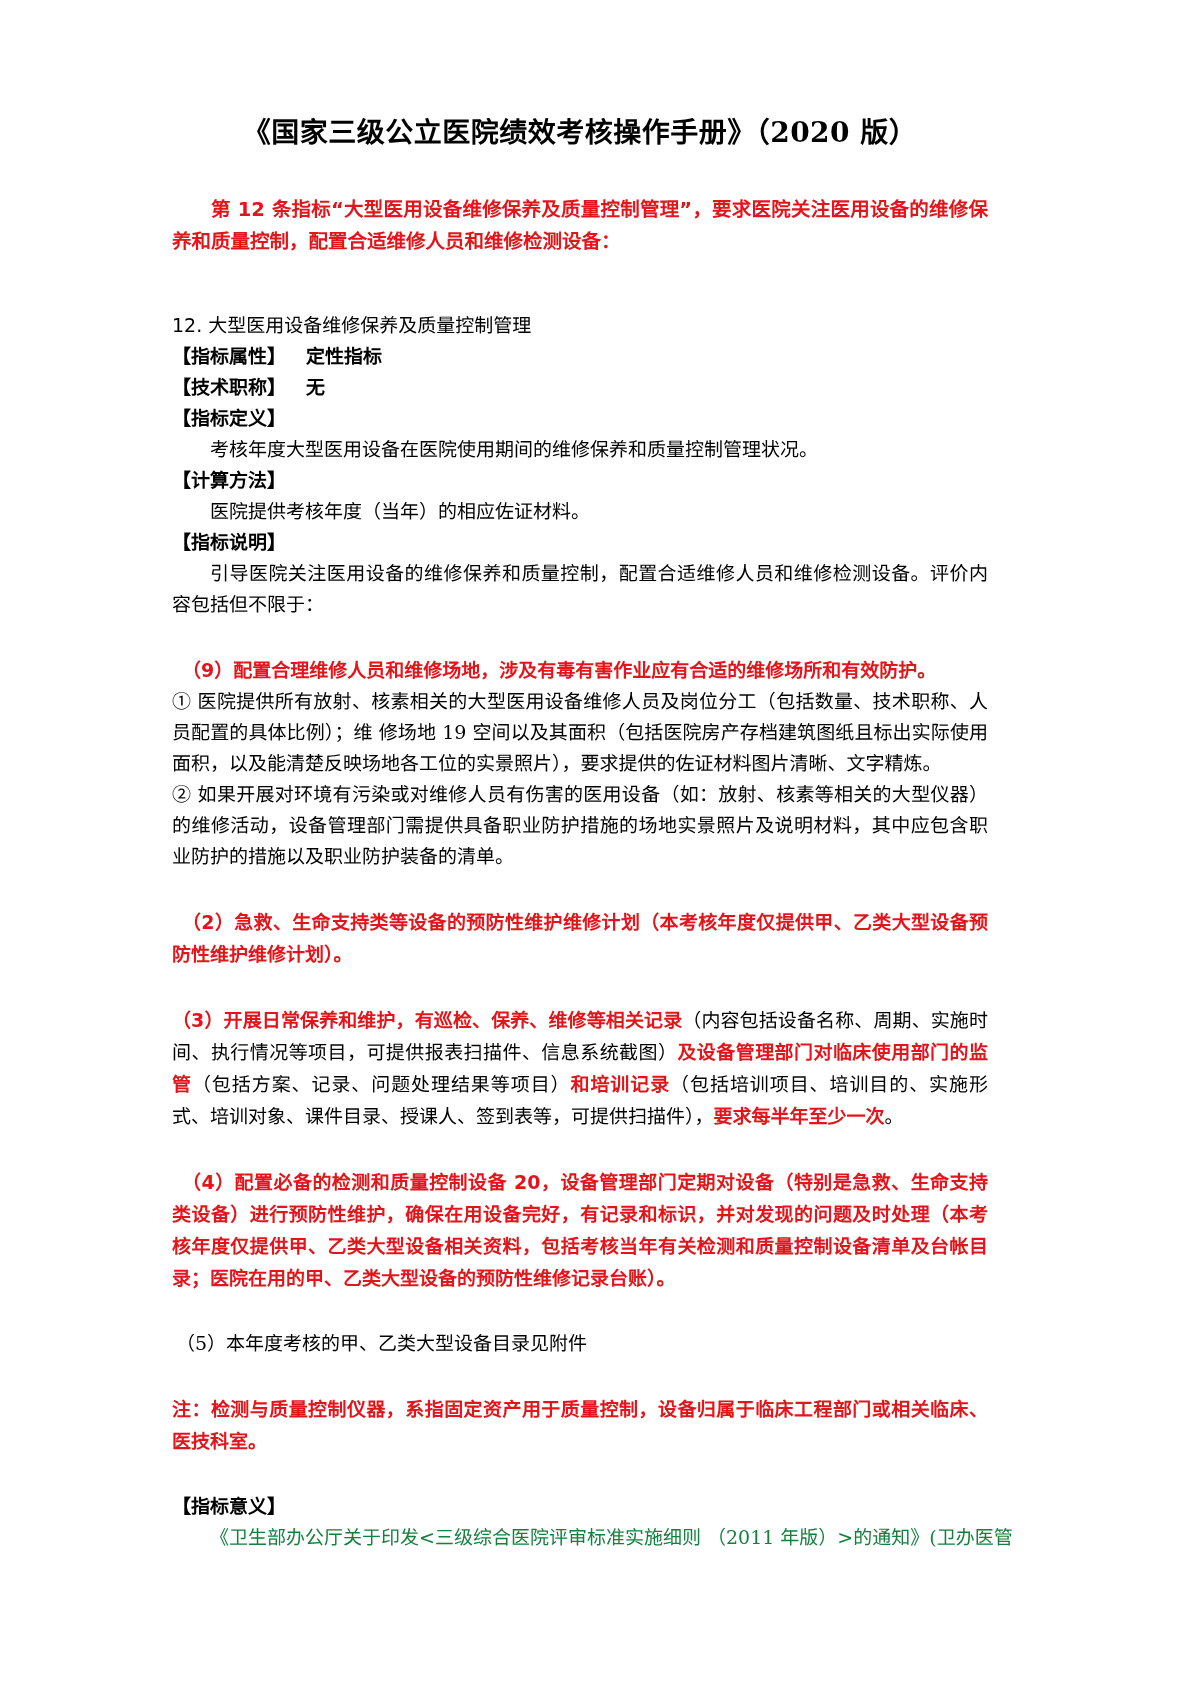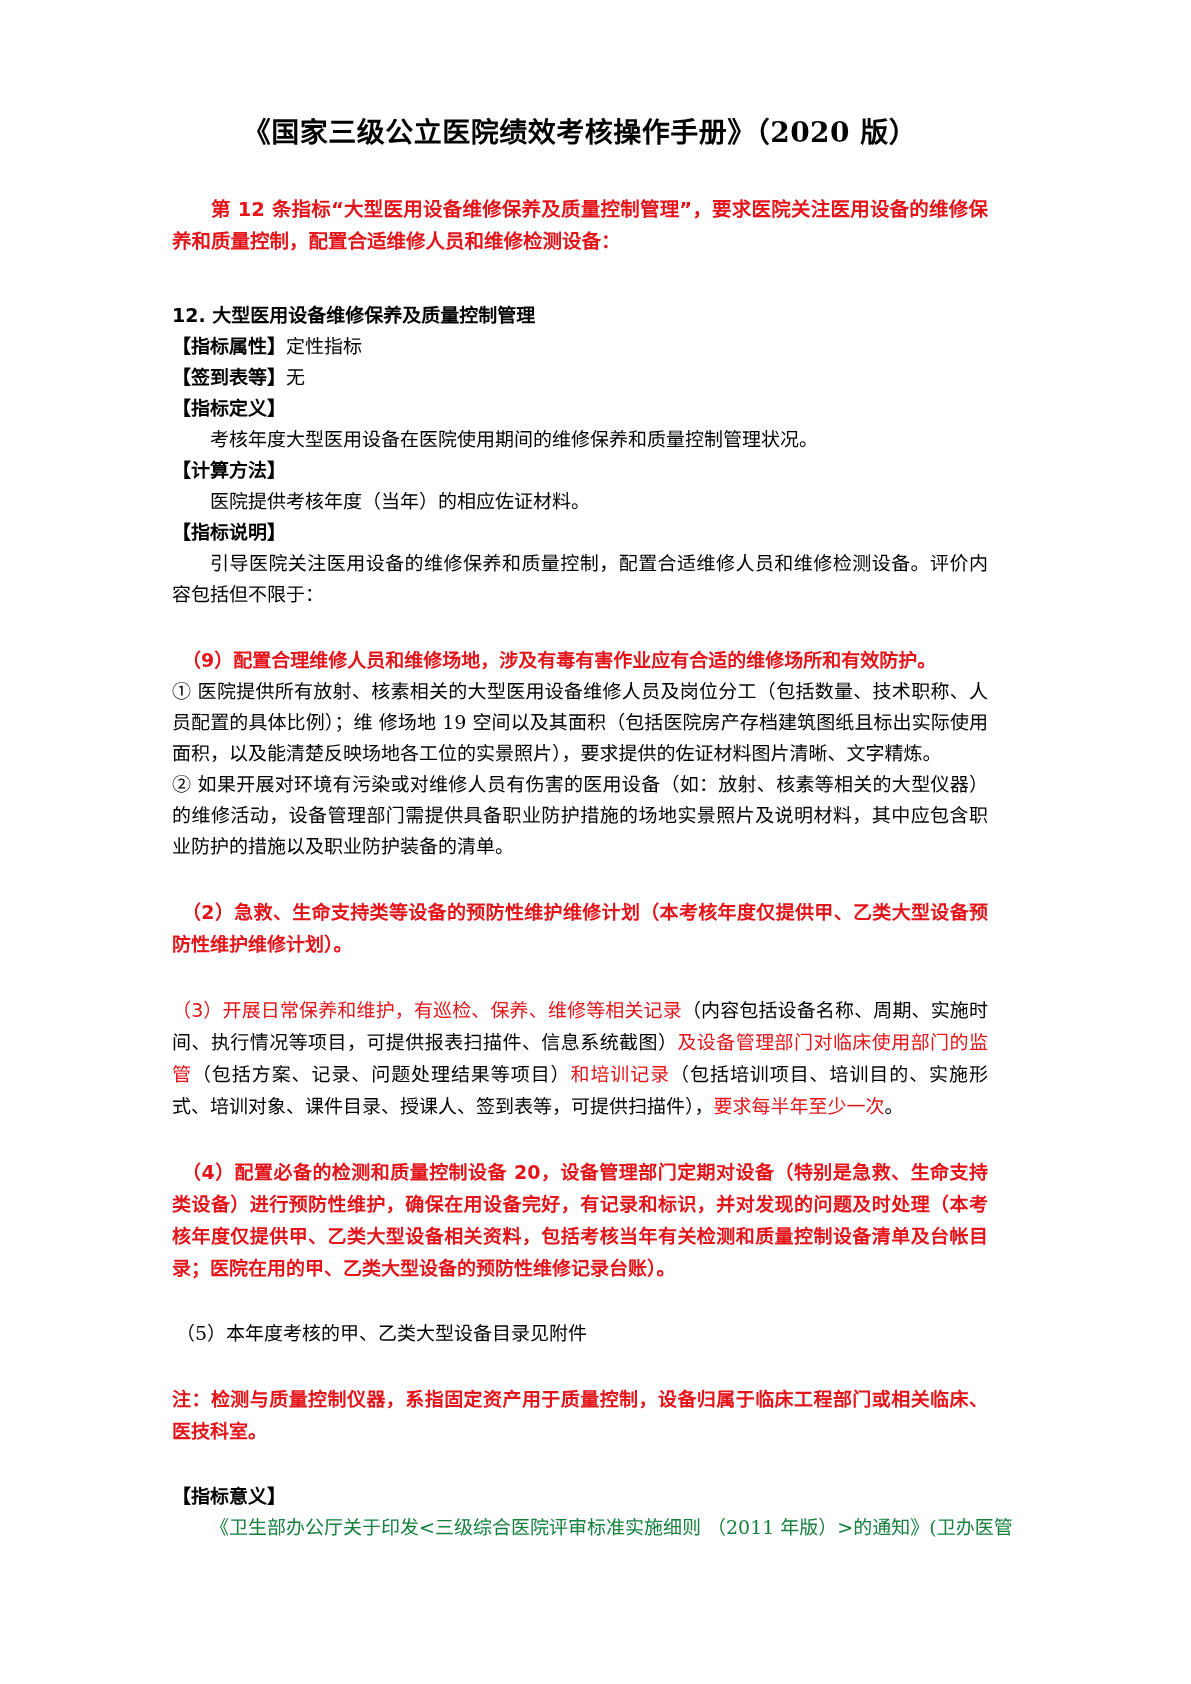--- a/index.html
+++ b/index.html
@@ -52,36 +52,37 @@
     margin-top: 44px;
     text-indent: 39px;
     text-align: justify;
     text-justify: inter-ideograph;
   }
 
   
   .sec-head {
     font-family: "DejaVu Sans", "Liberation Sans", sans-serif;
     font-size: 19px;
-    font-weight: bold;
-    color: #000;
-    line-height: 31px;
-    margin-top: 16px;
+    font-weight: normal;
+    color: #000;
+    line-height: 31px;
+    margin-top: 26px;
   }
   .kv-line {
     font-size: 19px;
     line-height: 31px;
     color: #000;
   }
   .kv-line .k {
     font-weight: bold;
   }
   .kv-line .v {
     font-family: "DejaVu Serif", "Liberation Serif", serif;
-    font-weight: normal;
+    font-weight: bold;
+    margin-left: 20px;
   }
   .label-line {
     font-size: 19px;
     font-weight: bold;
     line-height: 31px;
     color: #000;
   }
   .para {
     font-family: "DejaVu Serif", "Liberation Serif", serif;
     font-size: 19px;
@@ -112,21 +113,21 @@
   .mixed {
     font-size: 19px;
     line-height: 32px;
     text-align: justify;
     text-justify: inter-ideograph;
     color: #000;
     font-family: "DejaVu Serif", "Liberation Serif", serif;
   }
   .mixed .r {
     color: #E3151B;
-    font-weight: normal;
+    font-weight: bold;
     font-family: "DejaVu Sans", "Liberation Sans", sans-serif;
   }
   .mixed .b {
     color: #000;
     font-weight: normal;
     font-family: "DejaVu Serif", "Liberation Serif", serif;
   }
   .note-red {
     color: #E3151B;
     font-family: "DejaVu Sans", "Liberation Sans", sans-serif;
@@ -171,21 +172,21 @@
     <div class="intro">第 12 条指标“大型医用设备维修保养及质量控制管理”，要求医院关注医用设备的维修保养和质量控制，配置合适维修人员和维修检测设备：</div>
 
     <div class="gap-md"></div>
 
     <div class="sec-head">12. 大型医用设备维修保养及质量控制管理</div>
 
     <div class="kv-line">
       <span class="k">【指标属性】</span><span class="v">定性指标</span>
     </div>
     <div class="kv-line">
-      <span class="k">【签到表等】</span><span class="v">无</span>
+      <span class="k">【技术职称】</span><span class="v">无</span>
     </div>
 
     <div class="label-line">【指标定义】</div>
     <div class="para indent">考核年度大型医用设备在医院使用期间的维修保养和质量控制管理状况。</div>
 
     <div class="label-line">【计算方法】</div>
     <div class="para indent">医院提供考核年度（当年）的相应佐证材料。</div>
 
     <div class="label-line">【指标说明】</div>
     <div class="para indent">引导医院关注医用设备的维修保养和质量控制，配置合适维修人员和维修检测设备。评价内容包括但不限于：</div>

